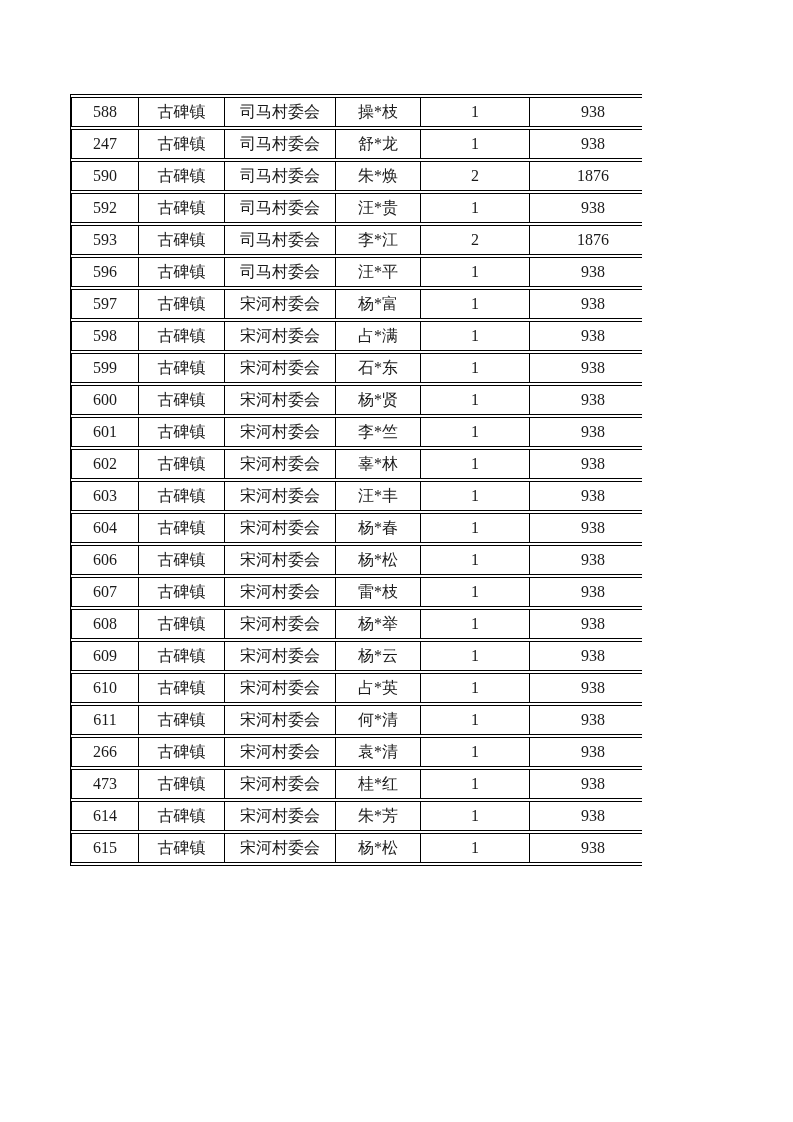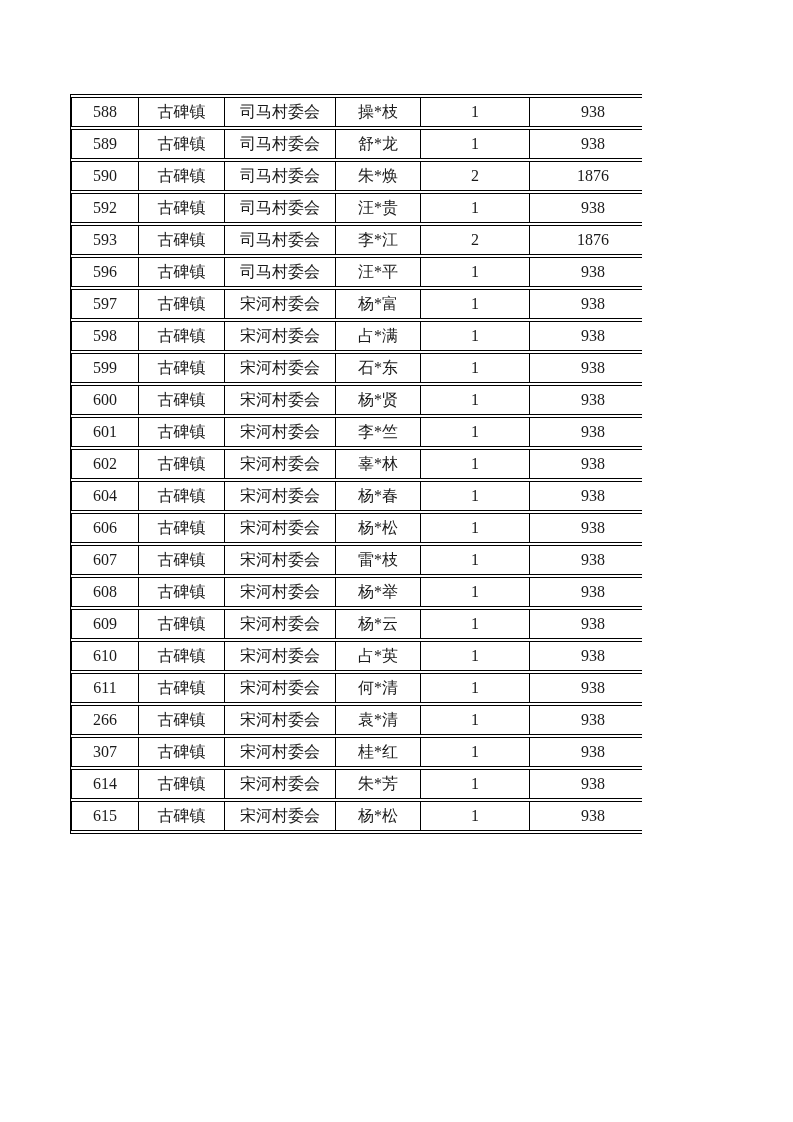--- a/index.html
+++ b/index.html
@@ -64,21 +64,21 @@
     <tbody id="tbody">
         <tr>
           <td>588</td>
           <td>古碑镇</td>
           <td>司马村委会</td>
           <td>操*枝</td>
           <td>1</td>
           <td>938</td>
         </tr>
         <tr>
-          <td>589</td>
+          <td>247</td>
           <td>古碑镇</td>
           <td>司马村委会</td>
           <td>舒*龙</td>
           <td>1</td>
           <td>938</td>
         </tr>
         <tr>
           <td>590</td>
           <td>古碑镇</td>
           <td>司马村委会</td>
@@ -152,20 +152,28 @@
         </tr>
         <tr>
           <td>602</td>
           <td>古碑镇</td>
           <td>宋河村委会</td>
           <td>辜*林</td>
           <td>1</td>
           <td>938</td>
         </tr>
         <tr>
+          <td>603</td>
+          <td>古碑镇</td>
+          <td>宋河村委会</td>
+          <td>汪*丰</td>
+          <td>1</td>
+          <td>938</td>
+        </tr>
+        <tr>
           <td>604</td>
           <td>古碑镇</td>
           <td>宋河村委会</td>
           <td>杨*春</td>
           <td>1</td>
           <td>938</td>
         </tr>
         <tr>
           <td>606</td>
           <td>古碑镇</td>
@@ -216,21 +224,21 @@
         </tr>
         <tr>
           <td>266</td>
           <td>古碑镇</td>
           <td>宋河村委会</td>
           <td>袁*清</td>
           <td>1</td>
           <td>938</td>
         </tr>
         <tr>
-          <td>307</td>
+          <td>473</td>
           <td>古碑镇</td>
           <td>宋河村委会</td>
           <td>桂*红</td>
           <td>1</td>
           <td>938</td>
         </tr>
         <tr>
           <td>614</td>
           <td>古碑镇</td>
           <td>宋河村委会</td>

